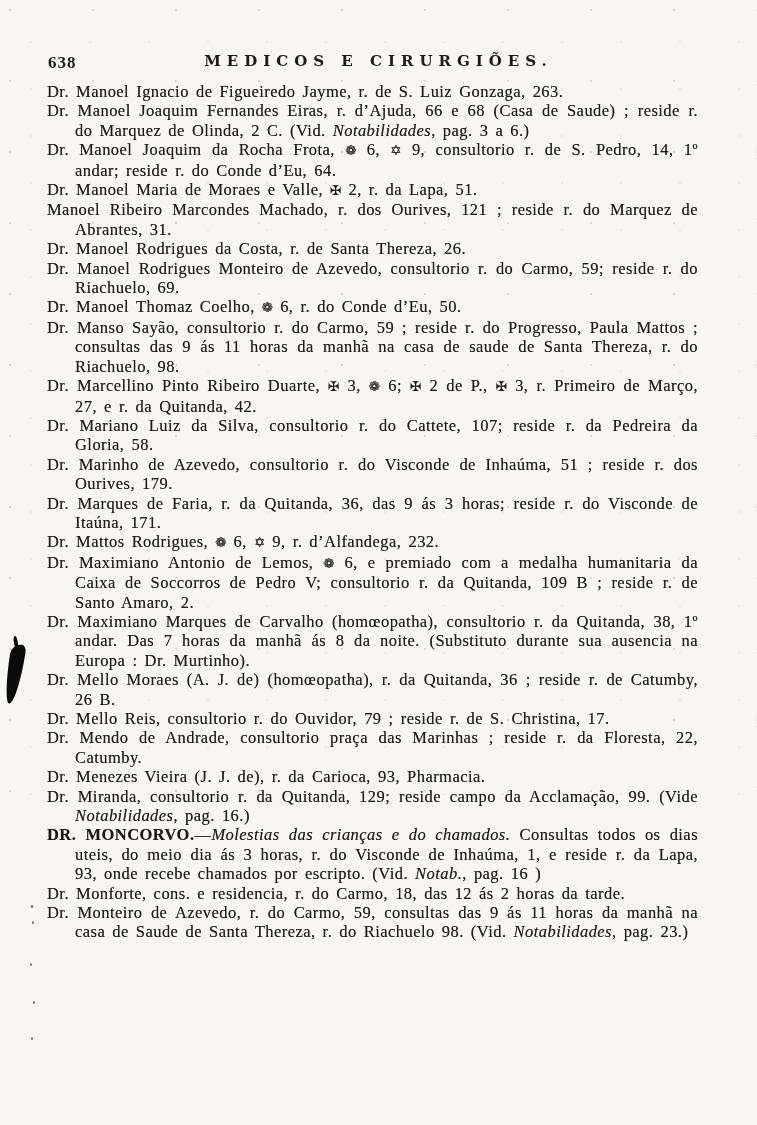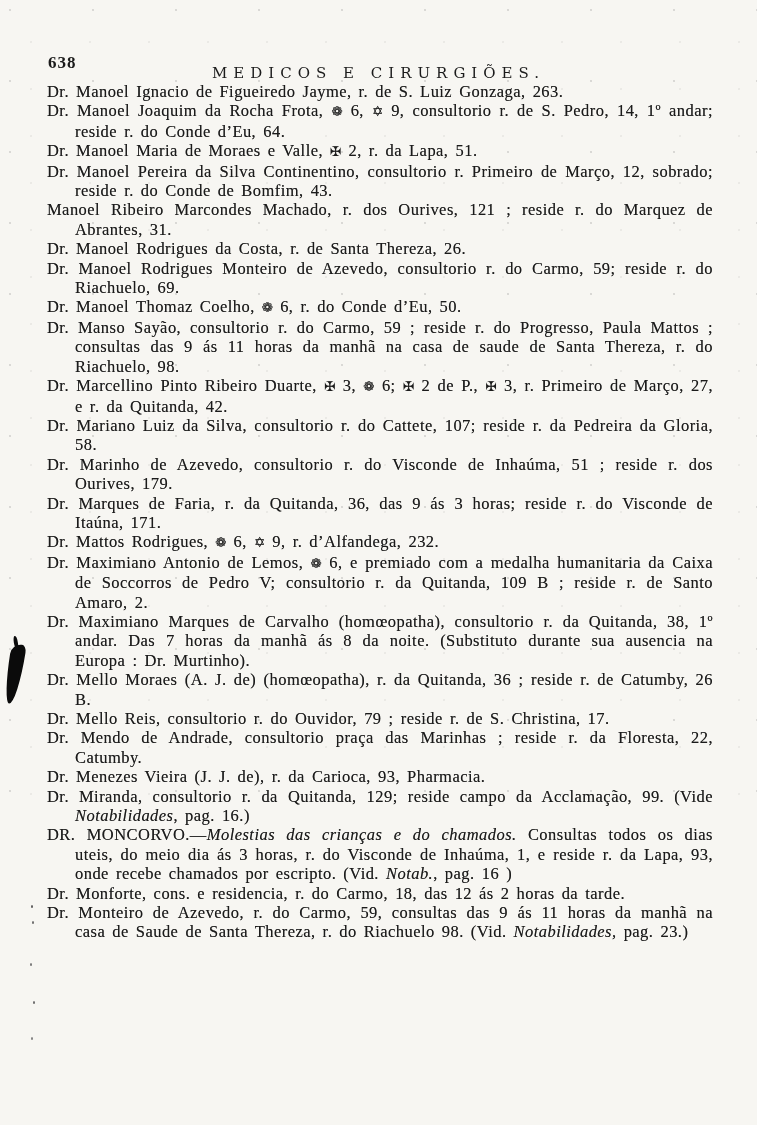--- a/index.html
+++ b/index.html
@@ -17,35 +17,35 @@
       radial-gradient(circle at 31px 42px, rgba(70,70,70,.13) .5px, transparent 1px),
       radial-gradient(circle at 52px 21px, rgba(90,90,90,.10) .6px, transparent 1.2px);
     background-size:83px 71px, 59px 47px, 37px 61px;
     color:#1b1b1b;
   }
   .pagenum{
     position:absolute;left:48px;top:53px;
     font-weight:bold;font-size:17px;letter-spacing:1px;
   }
   .title{
-    position:absolute;left:0;right:0;top:48px;margin:16px;
+    position:absolute;left:0;right:0;top:48px;margin:4px;
     text-align:center;
     font-family:"DejaVu Serif","Liberation Serif",serif;
-    font-weight:normal;font-size:15px;letter-spacing:6px;
+    font-weight:bold;font-size:15px;letter-spacing:6px;
   }
   .entries{
-    position:absolute;left:47px;right:44px;top:82px;
+    position:absolute;left:47px;right:59px;top:82px;
     font-size:16.5px;line-height:19.4px;
     letter-spacing:0.45px;word-spacing:2.5px;
     text-align:justify;
     text-shadow:0 0 .4px rgba(25,25,25,.55);
   }
   .entry{margin:0;padding-left:28px;text-indent:-28px;}
   .entry .i{font-style:italic;}
-  .entry .b{font-weight:normal;margin-top:21px;}
+  .entry .b{font-weight:bold;margin-top:21px;}
   .entry .y{
     font-family:"DejaVu Sans",sans-serif;
     font-size:13.5px;letter-spacing:0;
   }
   .ink-blot{
     position:absolute;left:7px;top:644px;width:15px;height:60px;
     background:#0b0b0b;
     border-radius:70% 30% 55% 45% / 18% 12% 88% 82%;
     transform:rotate(9deg);
   }
@@ -60,23 +60,23 @@
   }
 </style>
 </head>
 <body>
 
 <div class="page">
   <span class="pagenum">638</span>
   <h1 class="title">MEDICOS E CIRURGIÕES.</h1>
   <div class="entries">
       <p class="entry"><span>Dr. Manoel Ignacio de Figueiredo Jayme, r. de S. Luiz Gonzaga, 263.</span></p>
+      <p class="entry"><span>Dr. Manoel Joaquim Fernandes Eiras, r. d’Ajuda, 66 e 68 (Casa de Saude) ; reside r. do Marquez de Olinda, 2 C. (Vid. </span><span class="i">Notabilidades</span><span>, pag. 3 a 6.)</span></p>
       <p class="entry"><span>Dr. Manoel Joaquim da Rocha Frota, </span><span class="y">❁</span><span> 6, </span><span class="y">✡</span><span> 9, consultorio r. de S. Pedro, 14, 1º andar; reside r. do Conde d’Eu, 64.</span></p>
       <p class="entry"><span>Dr. Manoel Maria de Moraes e Valle, </span><span class="y">✠</span><span> 2, r. da Lapa, 51.</span></p>
-      <p class="entry"><span>Dr. Manoel Pereira da Silva Continentino, consultorio r. Primeiro de Março, 12, sobrado; reside r. do Conde de Bomfim, 43.</span></p>
       <p class="entry"><span>Manoel Ribeiro Marcondes Machado, r. dos Ourives, 121 ; reside r. do Marquez de Abrantes, 31.</span></p>
       <p class="entry"><span>Dr. Manoel Rodrigues da Costa, r. de Santa Thereza, 26.</span></p>
       <p class="entry"><span>Dr. Manoel Rodrigues Monteiro de Azevedo, consultorio r. do Carmo, 59; reside r. do Riachuelo, 69.</span></p>
       <p class="entry"><span>Dr. Manoel Thomaz Coelho, </span><span class="y">❁</span><span> 6, r. do Conde d’Eu, 50.</span></p>
       <p class="entry"><span>Dr. Manso Sayão, consultorio r. do Carmo, 59 ; reside r. do Progresso, Paula Mattos ; consultas das 9 ás 11 horas da manhã na casa de saude de Santa Thereza, r. do Riachuelo, 98.</span></p>
       <p class="entry"><span>Dr. Marcellino Pinto Ribeiro Duarte, </span><span class="y">✠</span><span> 3, </span><span class="y">❁</span><span> 6; </span><span class="y">✠</span><span> 2 de P., </span><span class="y">✠</span><span> 3, r. Primeiro de Março, 27, e r. da Quitanda, 42.</span></p>
       <p class="entry"><span>Dr. Mariano Luiz da Silva, consultorio r. do Cattete, 107; reside r. da Pedreira da Gloria, 58.</span></p>
       <p class="entry"><span>Dr. Marinho de Azevedo, consultorio r. do Visconde de Inhaúma, 51 ; reside r. dos Ourives, 179.</span></p>
       <p class="entry"><span>Dr. Marques de Faria, r. da Quitanda, 36, das 9 ás 3 horas; reside r. do Visconde de Itaúna, 171.</span></p>
       <p class="entry"><span>Dr. Mattos Rodrigues, </span><span class="y">❁</span><span> 6, </span><span class="y">✡</span><span> 9, r. d’Alfandega, 232.</span></p>

